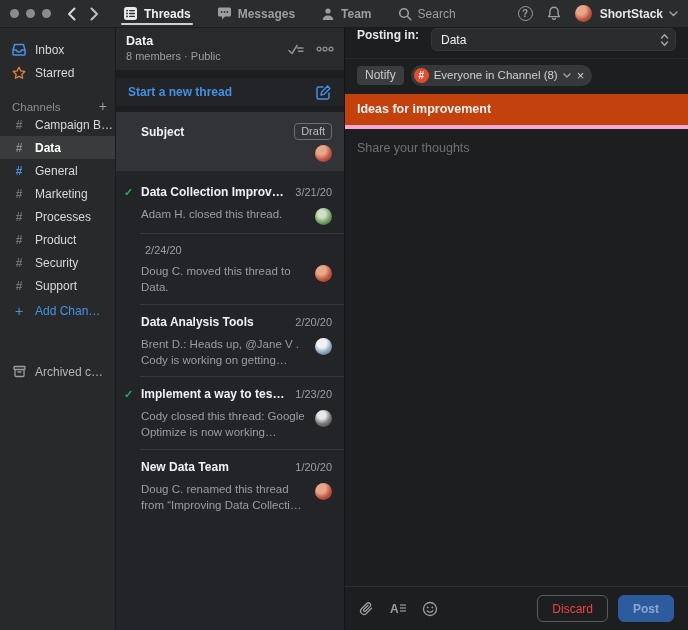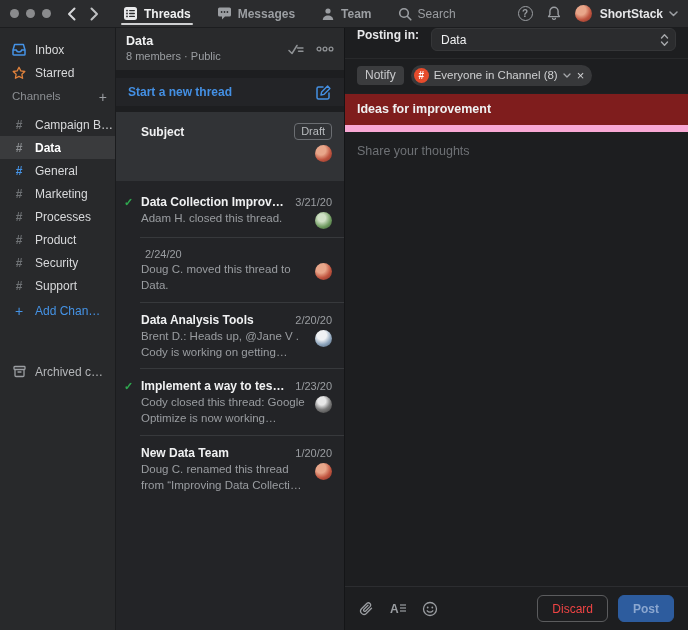--- a/index.html
+++ b/index.html
@@ -40,78 +40,78 @@
 
   
   .sidebar { flex:0 0 115px; background:#28292b; padding-top:10px; overflow:hidden; }
   .side-item { height:23px; display:flex; align-items:center; gap:9px; padding:0 0 0 12px;
                color:#d8d9db; white-space:nowrap; }
   .side-item .sicon { width:14px; display:flex; justify-content:center; align-items:center;
                       color:#6f7275; font-weight:bold; }
   .side-item.sel { background:#3a3b3d; font-weight:bold; color:#ffffff; }
   .side-item.sel .sicon { color:#8a8d90; }
   .side-item.unread .sicon { color:#4593e6; }
-  .side-header { height:23px; display:flex; align-items:flex-start; padding:0 8px 0 12px;
+  .side-header { height:23px; display:flex; align-items:flex-end; padding:0 8px 0 12px;
                  color:#8b8e92; font-size:11.5px; margin-top:6px; }
   .side-header .plus { margin-left:auto; color:#9b9ea2; font-size:14px; line-height:1; }
   .side-item.addchan { color:#4593e6; margin-top:2px; }
   .side-item.addchan .sicon { color:#4593e6; font-size:14px; font-weight:normal; }
   .side-item.archived { margin-top:38px; color:#b4b6b9; }
 
   
   .threadcol { flex:0 0 230px; background:#232427; border-left:1px solid #1b1c1e;
                border-right:1px solid #141517; display:flex; flex-direction:column; overflow:hidden; }
   .tc-header { flex:0 0 42px; background:#292a2c; display:flex; align-items:center;
                padding:0 10px; }
   .tc-title-wrap { line-height:1.25; }
   .tc-title { font-weight:bold; font-size:12.5px; color:#f0f1f2; }
   .tc-meta { color:#9b9ea2; font-size:11px; }
   .tc-icons { margin-left:auto; display:flex; align-items:center; gap:12px; color:#8f9295; }
   .band { flex:0 0 8px; background:#1d1e20; }
   .band.thin { flex-basis:6px; }
   .newthread { flex:0 0 28px; display:flex; align-items:center; padding:0 12px;
                color:#4490e4; font-weight:bold; }
   .newthread .compose { margin-left:auto; color:#4490e4; display:flex; }
-  .draftrow { background:#313336; padding:11px 12px 19px 25px;text-align:center; }
+  .draftrow { background:#313336; padding:11px 12px 9px 25px;text-align:center; }
   .draft-head { display:flex; align-items:center; }
   .draft-title { font-weight:bold; color:#f0f1f2; }
   .draft-badge { margin-left:auto; border:1px solid #6b6e72; color:#b9bcbf; border-radius:4px;
                  padding:1px 6px 2px; font-size:11px; }
   .draft-ava { display:flex; justify-content:flex-end; margin-top:5px; }
   .threads { flex:1; margin-top:4px; overflow:hidden; }
   .thread { position:relative; padding:10px 12px 9px 8px; }
   .thread:not(:last-child)::after { content:""; position:absolute; left:24px; right:0; bottom:0;
                                     height:1px; background:#37393c; }
   .t-head { display:flex; align-items:baseline; gap:5px; }
   .t-check { width:12px; flex:0 0 12px; color:#2fa84f; font-weight:bold; font-size:11px; }
   .t-title { flex:1; font-weight:bold; color:#f0f1f2; white-space:nowrap; overflow:hidden;
              text-overflow:ellipsis; font-size:12px; }
   .t-date { color:#9a9da1; font-size:11px; margin-left:4px; }
-  .t-body { display:flex; gap:8px; padding-left:17px; margin-top:2px;justify-content:flex-end; }
+  .t-body { display:flex; gap:8px; padding-left:17px; margin-top:8px;justify-content:flex-end; }
   .t-preview { flex:1; color:#9a9da1; font-size:11.5px; line-height:1.38;
                display:-webkit-box; -webkit-line-clamp:2; -webkit-box-orient:vertical; overflow:hidden; }
   .t-ava { align-self:flex-start; margin-top:1px; }
 
   
   .composer { flex:1; background:#1d1e20; display:flex; flex-direction:column; min-width:0; }
   .postrow { flex:0 0 31px; display:flex; align-items:flex-start; padding:0 12px;
              border-bottom:1px solid #28292b; }
   .post-label { font-weight:bold; margin-right:12px; white-space:nowrap; }
   .chan-select { flex:1; height:23px; background:#2b2c2e; border:1px solid #353638; border-radius:6px;
                  display:flex; align-items:center; padding:0 6px 0 9px; color:#f0f1f2; }
   .chan-select .stepper { margin-left:auto; color:#a6a8ab; display:flex; }
   .notifyrow { flex:0 0 28px; display:flex; align-items:center; gap:7px; padding:0 12px; margin-top:2px; }
   .notify-badge { background:#3b3c3e; border-radius:4px; padding:2px 8px 3px; color:#c9cacc; }
   .notify-pill { background:#37383a; border-radius:11px; height:21px; display:flex; align-items:center;
                  gap:5px; padding:0 8px 0 3px; color:#cfd0d2; font-size:11.5px; }
   .hash-circle { width:15px; height:15px; border-radius:50%; background:#e64b2c; color:#fff;
                  font-size:10px; font-weight:bold; display:flex; align-items:center; justify-content:center; }
   .pill-chevron { color:#a6a8ab; display:flex; }
   .pill-x { color:#cfd0d2; font-size:13px; line-height:1; margin-left:1px; }
-  .subjectrow { background:#7f1d1d; border-top:1px solid #1f2022; border-bottom:7px solid #f9a8d4;
+  .subjectrow { background:#c2410c; border-top:1px solid #1f2022; border-bottom:4px solid #f9a8d4;
                 margin-top:4px; padding:0; }
   .subject-input { width:100%; background:transparent; border:none; outline:none; color:#f0f1f2;
                    font-family:inherit; font-size:12.5px; font-weight:bold; padding:8px 12px 9px; }
   .bodyarea { flex:1; padding:4px 0 0; }
   .body-input { width:100%; background:transparent; border:none; outline:none; color:#fde047;
                 font-family:inherit; font-size:12.5px; padding:8px 12px; }
   .body-input::placeholder { color:#6e7175; }
   .actionbar { flex:0 0 44px; border-top:1px solid #2c2d30; display:flex; align-items:center;
                gap:16px; padding:0 14px; color:#9b9ea2; }
   .abtn-icons { display:flex; align-items:center; gap:16px; }

